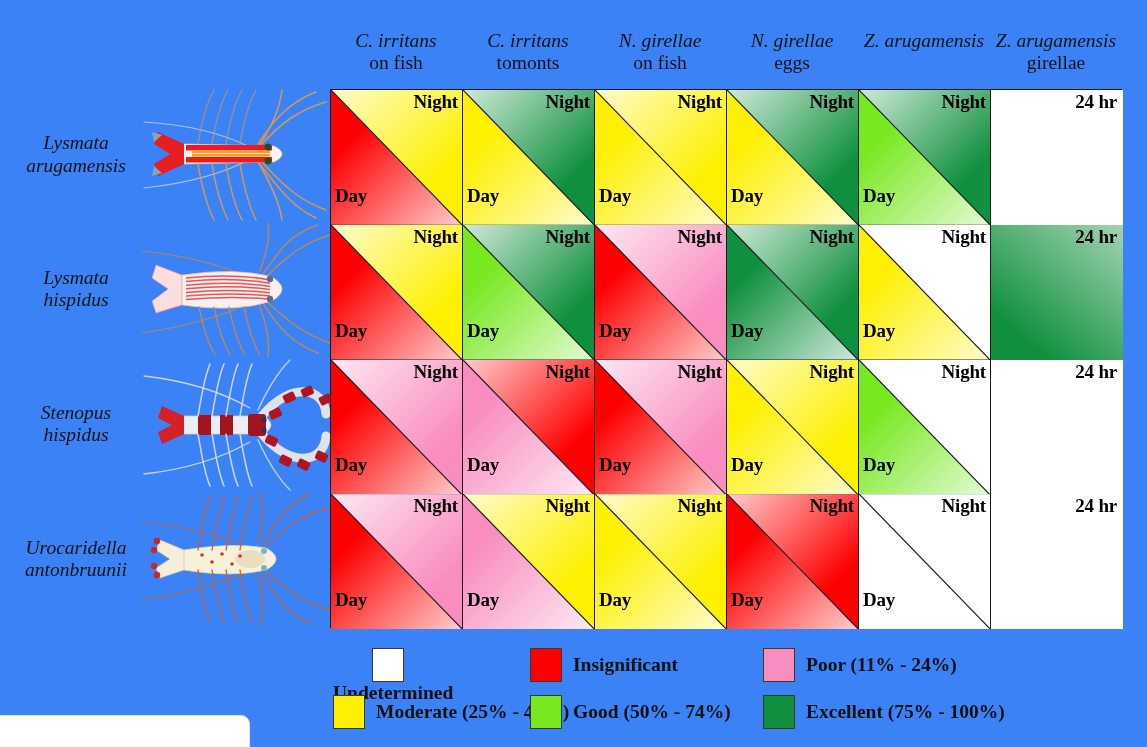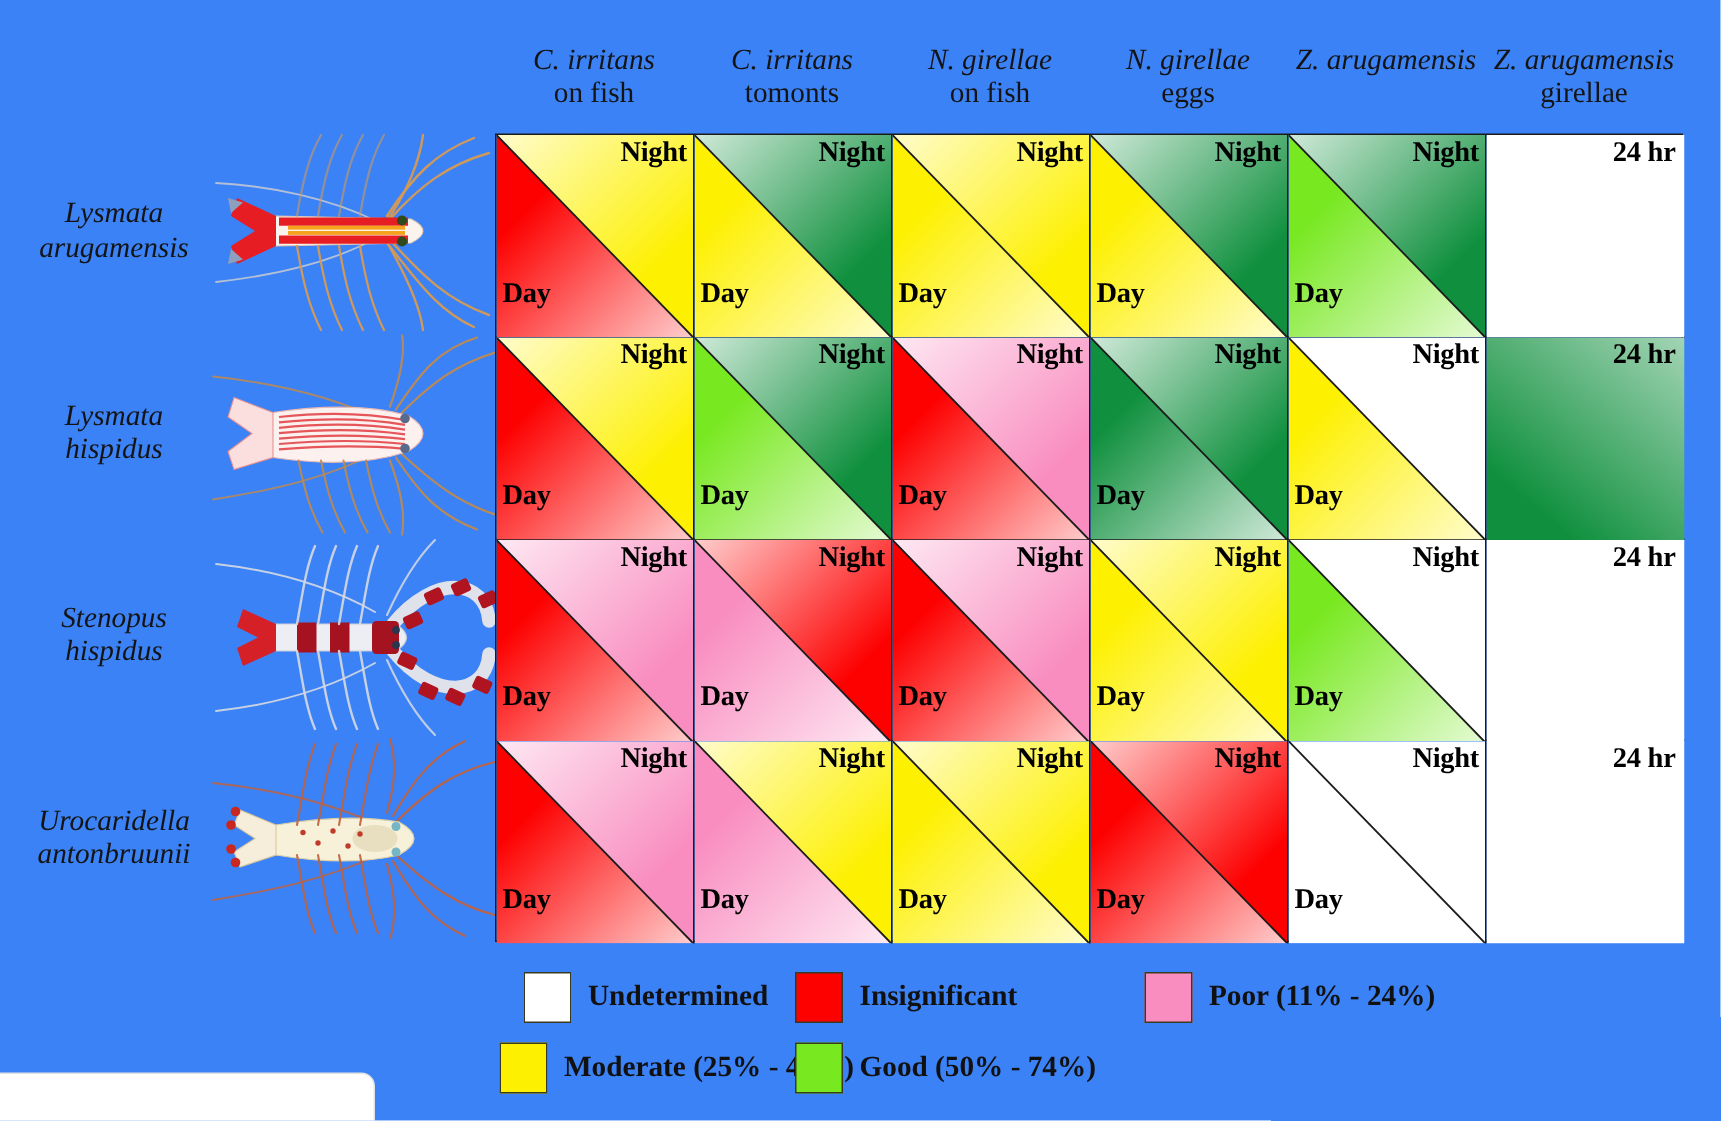--- a/index.html
+++ b/index.html
@@ -581,36 +581,40 @@
         </div>
         <div class="cell last" style="left: 660px;">
           <div class="tri-wrap" style="background: rgb(255, 255, 255);">
             <div class="lab hr24">24 hr</div>
           </div>
         </div>
       </div>
     </div>
 
   <div id="legend">
-      <div class="leg-item" style="left: 16px; top: 0px;">
+      <div class="leg-item" style="left: 0px; top: 0px; flex-direction: column;">
         <div class="sw" style="background: rgb(255, 255, 255);"></div>
         <div class="leg-txt">Undetermined</div>
       </div>
       <div class="leg-item" style="left: 197px; top: 0px;">
         <div class="sw" style="background: rgb(253, 0, 0);"></div>
         <div class="leg-txt">Insignificant</div>
       </div>
       <div class="leg-item" style="left: 430px; top: 0px;">
         <div class="sw" style="background: rgb(249, 141, 192);"></div>
         <div class="leg-txt">Poor (11% - 24%)</div>
       </div>
       <div class="leg-item" style="left: 0px; top: 47px;">
         <div class="sw" style="background: rgb(253, 240, 0);"></div>
         <div class="leg-txt">Moderate (25% - 49%)</div>
       </div>
       <div class="leg-item" style="left: 197px; top: 47px;">
         <div class="sw" style="background: rgb(120, 232, 32);"></div>
         <div class="leg-txt">Good (50% - 74%)</div>
       </div>
+      <div class="leg-item" style="left: 430px; top: 47px;">
+        <div class="sw" style="background: rgb(16, 144, 62);"></div>
+        <div class="leg-txt">Excellent (75% - 100%)</div>
+      </div>
     </div>
 
   <div id="panel-stub"></div>
 </div>
 
 </body></html>

